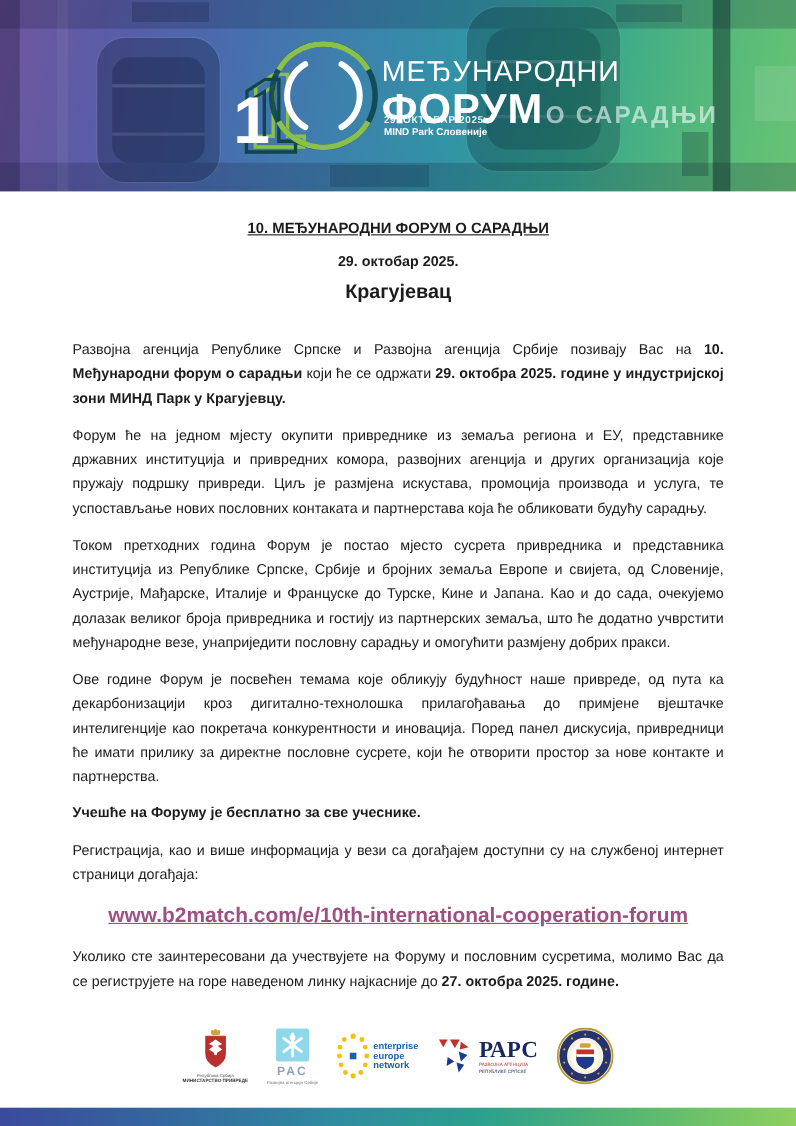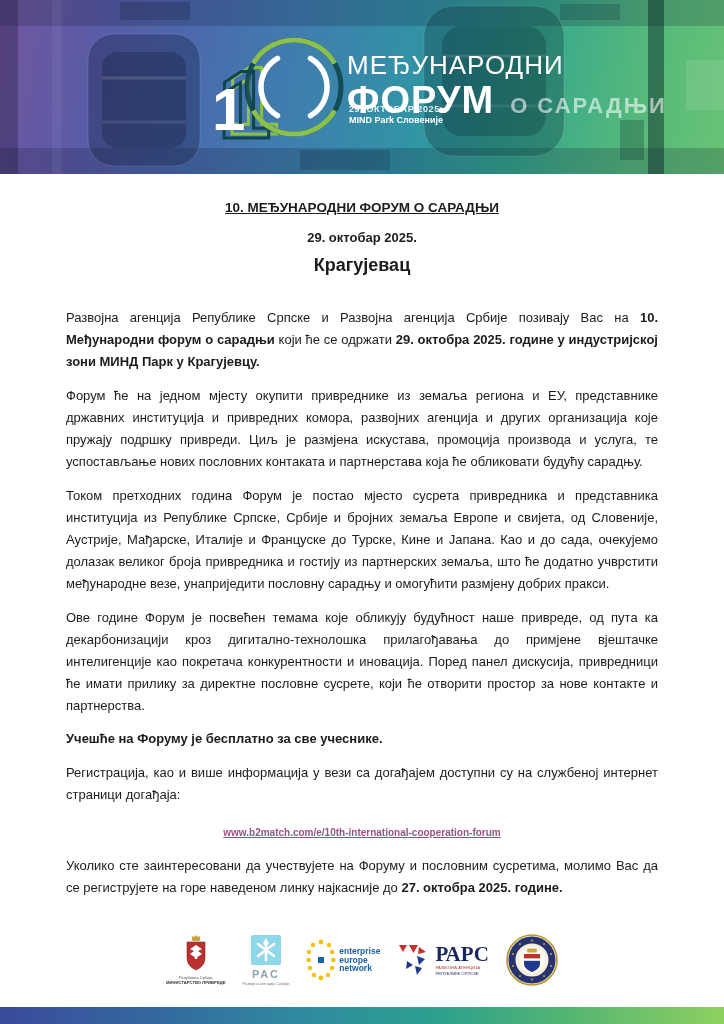--- a/index.html
+++ b/index.html
@@ -15,34 +15,34 @@
     position:relative; width:724px; height:174px;
     background:linear-gradient(100deg,
       #73569f 0%, #5b5ba6 13%, #4a6aad 27%, #3f7eae 41%,
       #3193a5 57%, #35a68f 71%, #55b97b 87%, #68c374 100%);
   }
   .banner svg { position:absolute; left:0; top:0; }
   .banner-text { position:absolute; color:#fff; white-space:nowrap; }
   .bt1 { left:347px; top:50px;  font-size:26px; font-weight:normal; letter-spacing:1px; }
   .bt2row { left:347px; top:79px; }
   .bt2 { font-size:38px; font-weight:bold; letter-spacing:1px; }
-  .bt2sub { font-size:22px; font-weight:bold; color:rgba(255,255,255,.58); letter-spacing:2px; margin-left:16px;text-align:right; }
+  .bt2sub { font-size:22px; font-weight:bold; color:rgba(255,255,255,.58); letter-spacing:2px; margin-left:2px;text-align:right; }
   .bdate { left:349px; top:104px; font-size:9px; font-weight:bold; color:rgba(255,255,255,.9); letter-spacing:.6px; }
   .bvenue { left:349px; top:115px; font-size:9px; font-weight:bold; }
 
   
   .content { padding:26px 66px 0 66px; }
   .doc-title { text-align:center; font-size:13.5px; font-weight:bold; text-decoration:underline; margin-bottom:15px; }
   .doc-date  { text-align:center; font-size:13px;  font-weight:bold; margin-bottom:10px; }
   .doc-city  { text-align:center; font-size:18px;  font-weight:bold; margin-bottom:31px; }
   .paras p { font-size:13px; line-height:1.69; text-align:justify; margin-bottom:12px; }
   .paras p.last { margin-bottom:0; }
   .paras .b { font-weight:bold; }
   .link-row { text-align:center; margin:16px 0 15px 0; }
-  .link-row a { font-size:10px; font-weight:bold; text-decoration:underline; }
+  .link-row a { font-size:19px; font-weight:bold; text-decoration:underline; }
 
   
   .logos {
     position:absolute; left:0; top:934px; width:724px;
     display:flex; justify-content:center; align-items:center; gap:17px;
   }
   .logo { display:flex; flex-direction:column; align-items:center; justify-content:flex-end; }
   .cap  { text-align:center; line-height:1.25; white-space:nowrap; }
   .cap-min1 { font-size:4px; color:#555; margin-top:2px; }
   .cap-min2 { font-size:4.2px; font-weight:bold; color:#333; }

